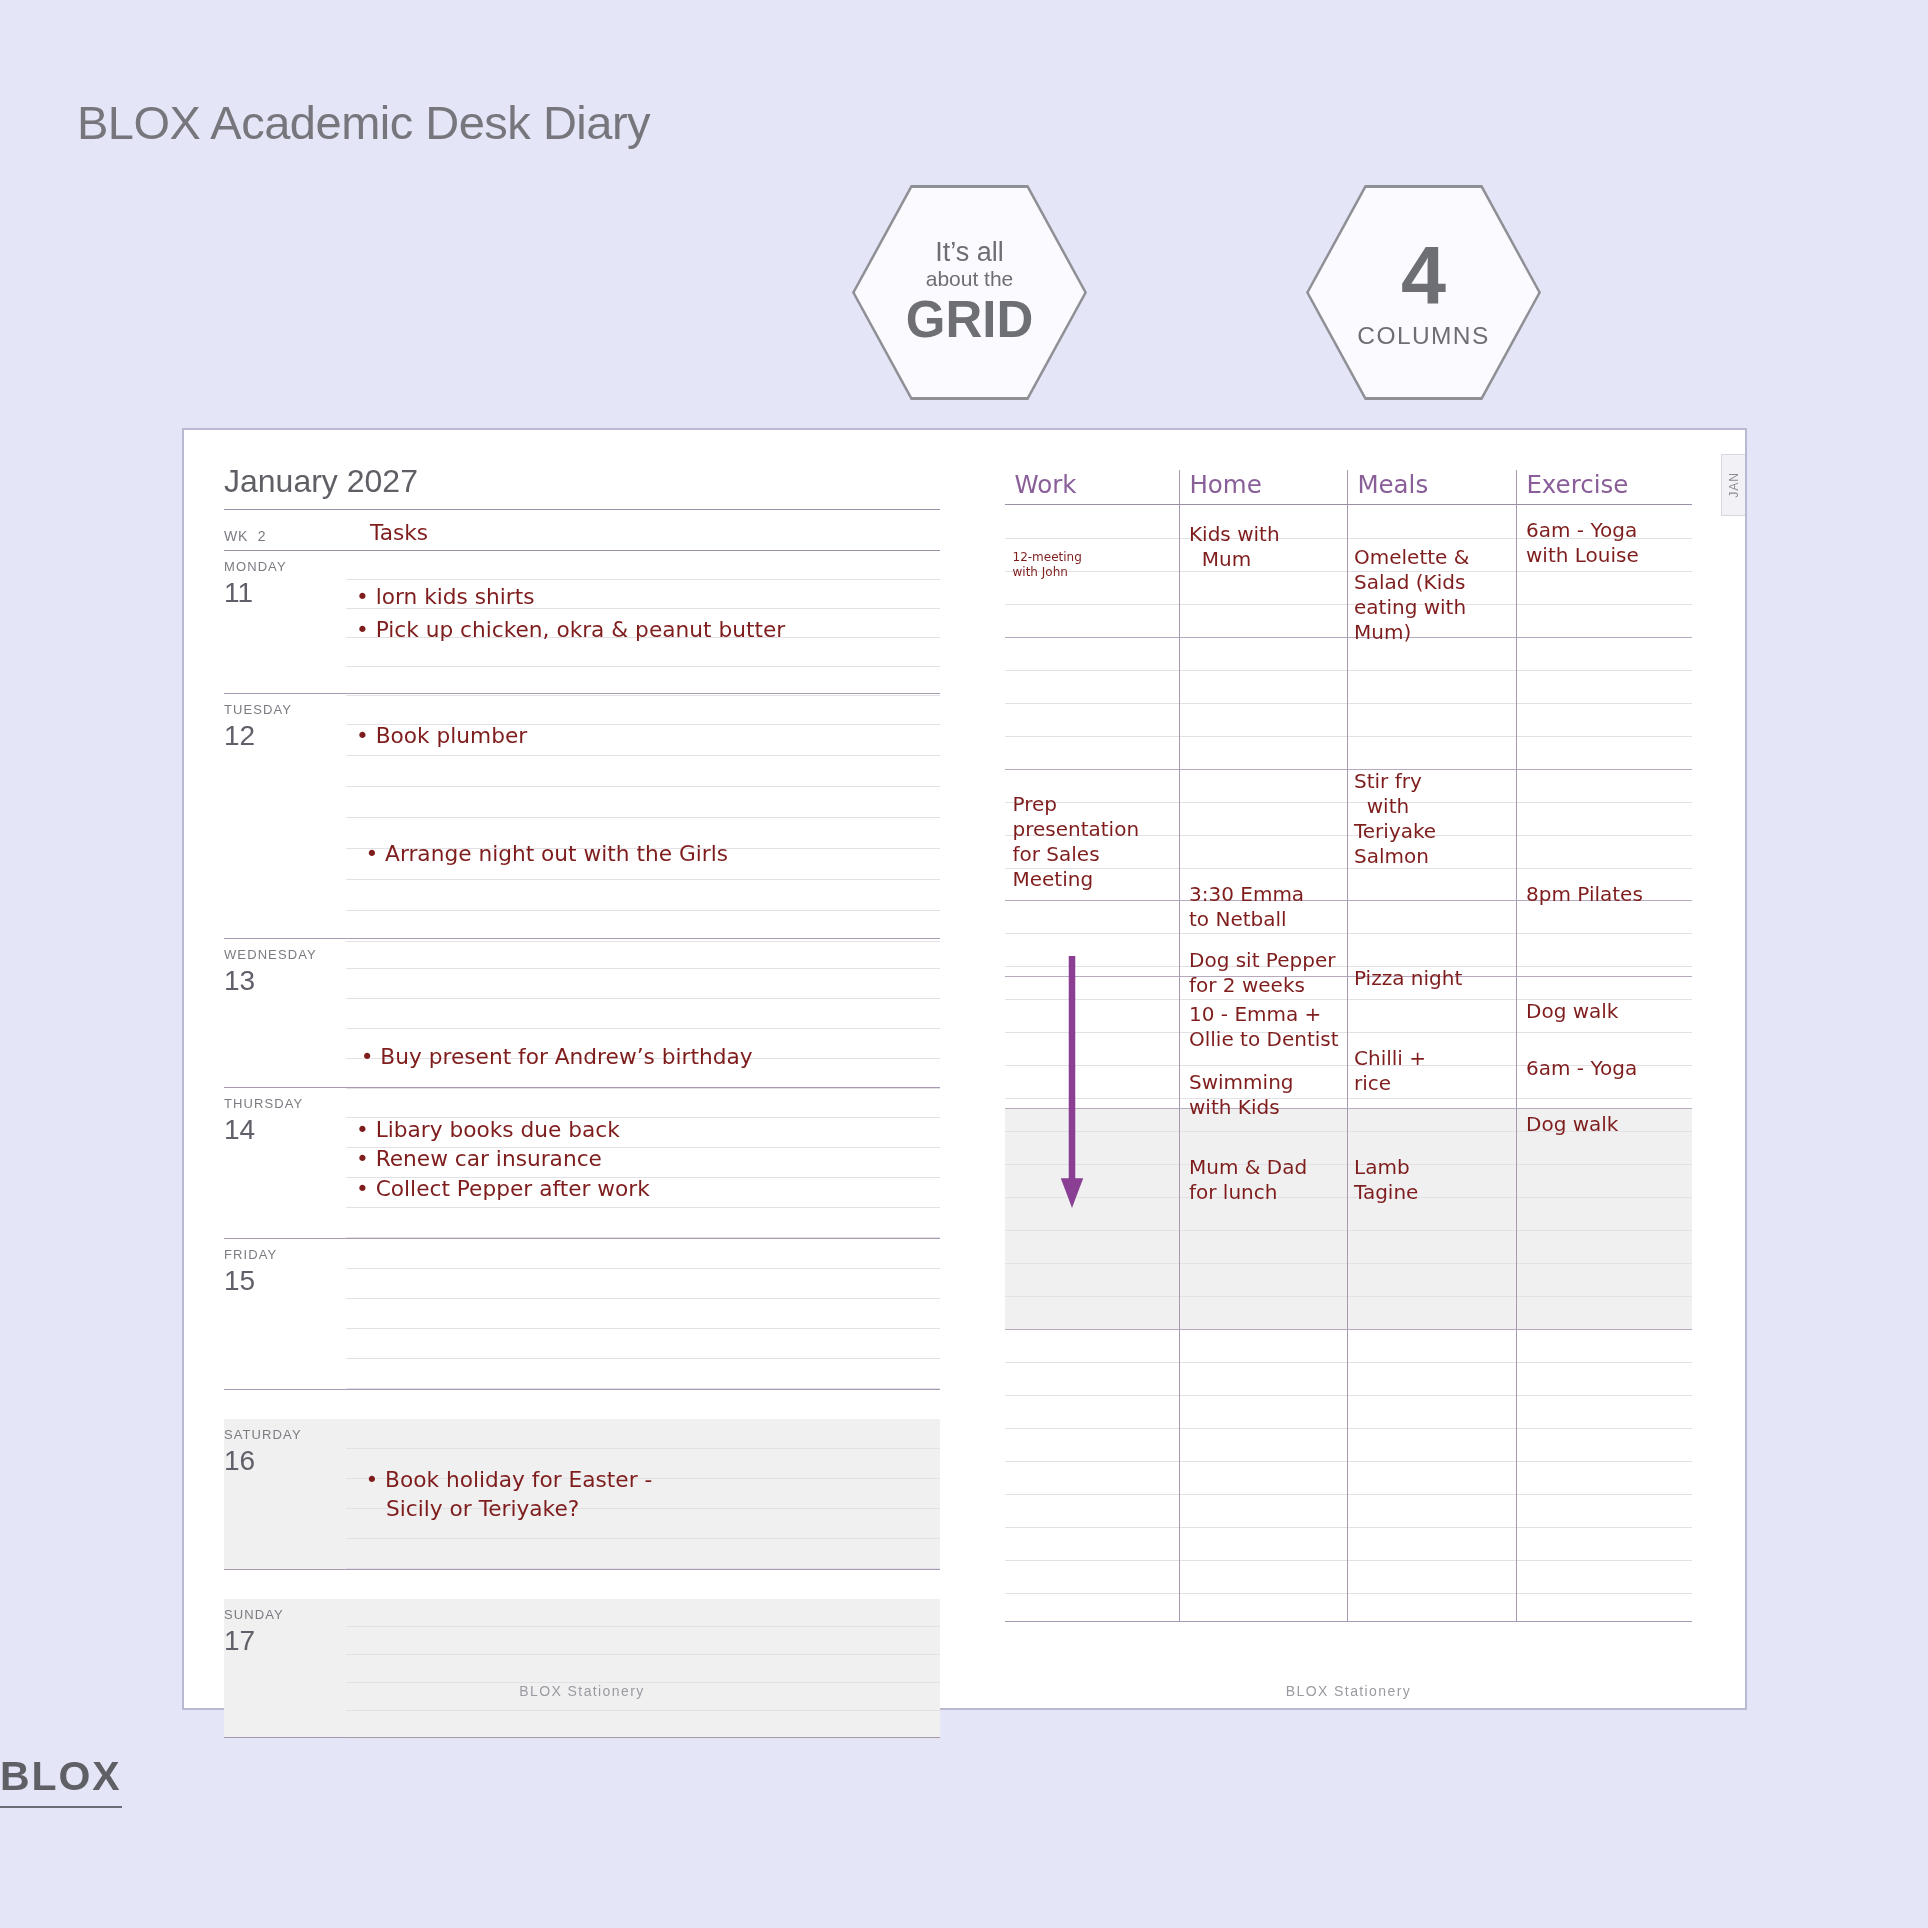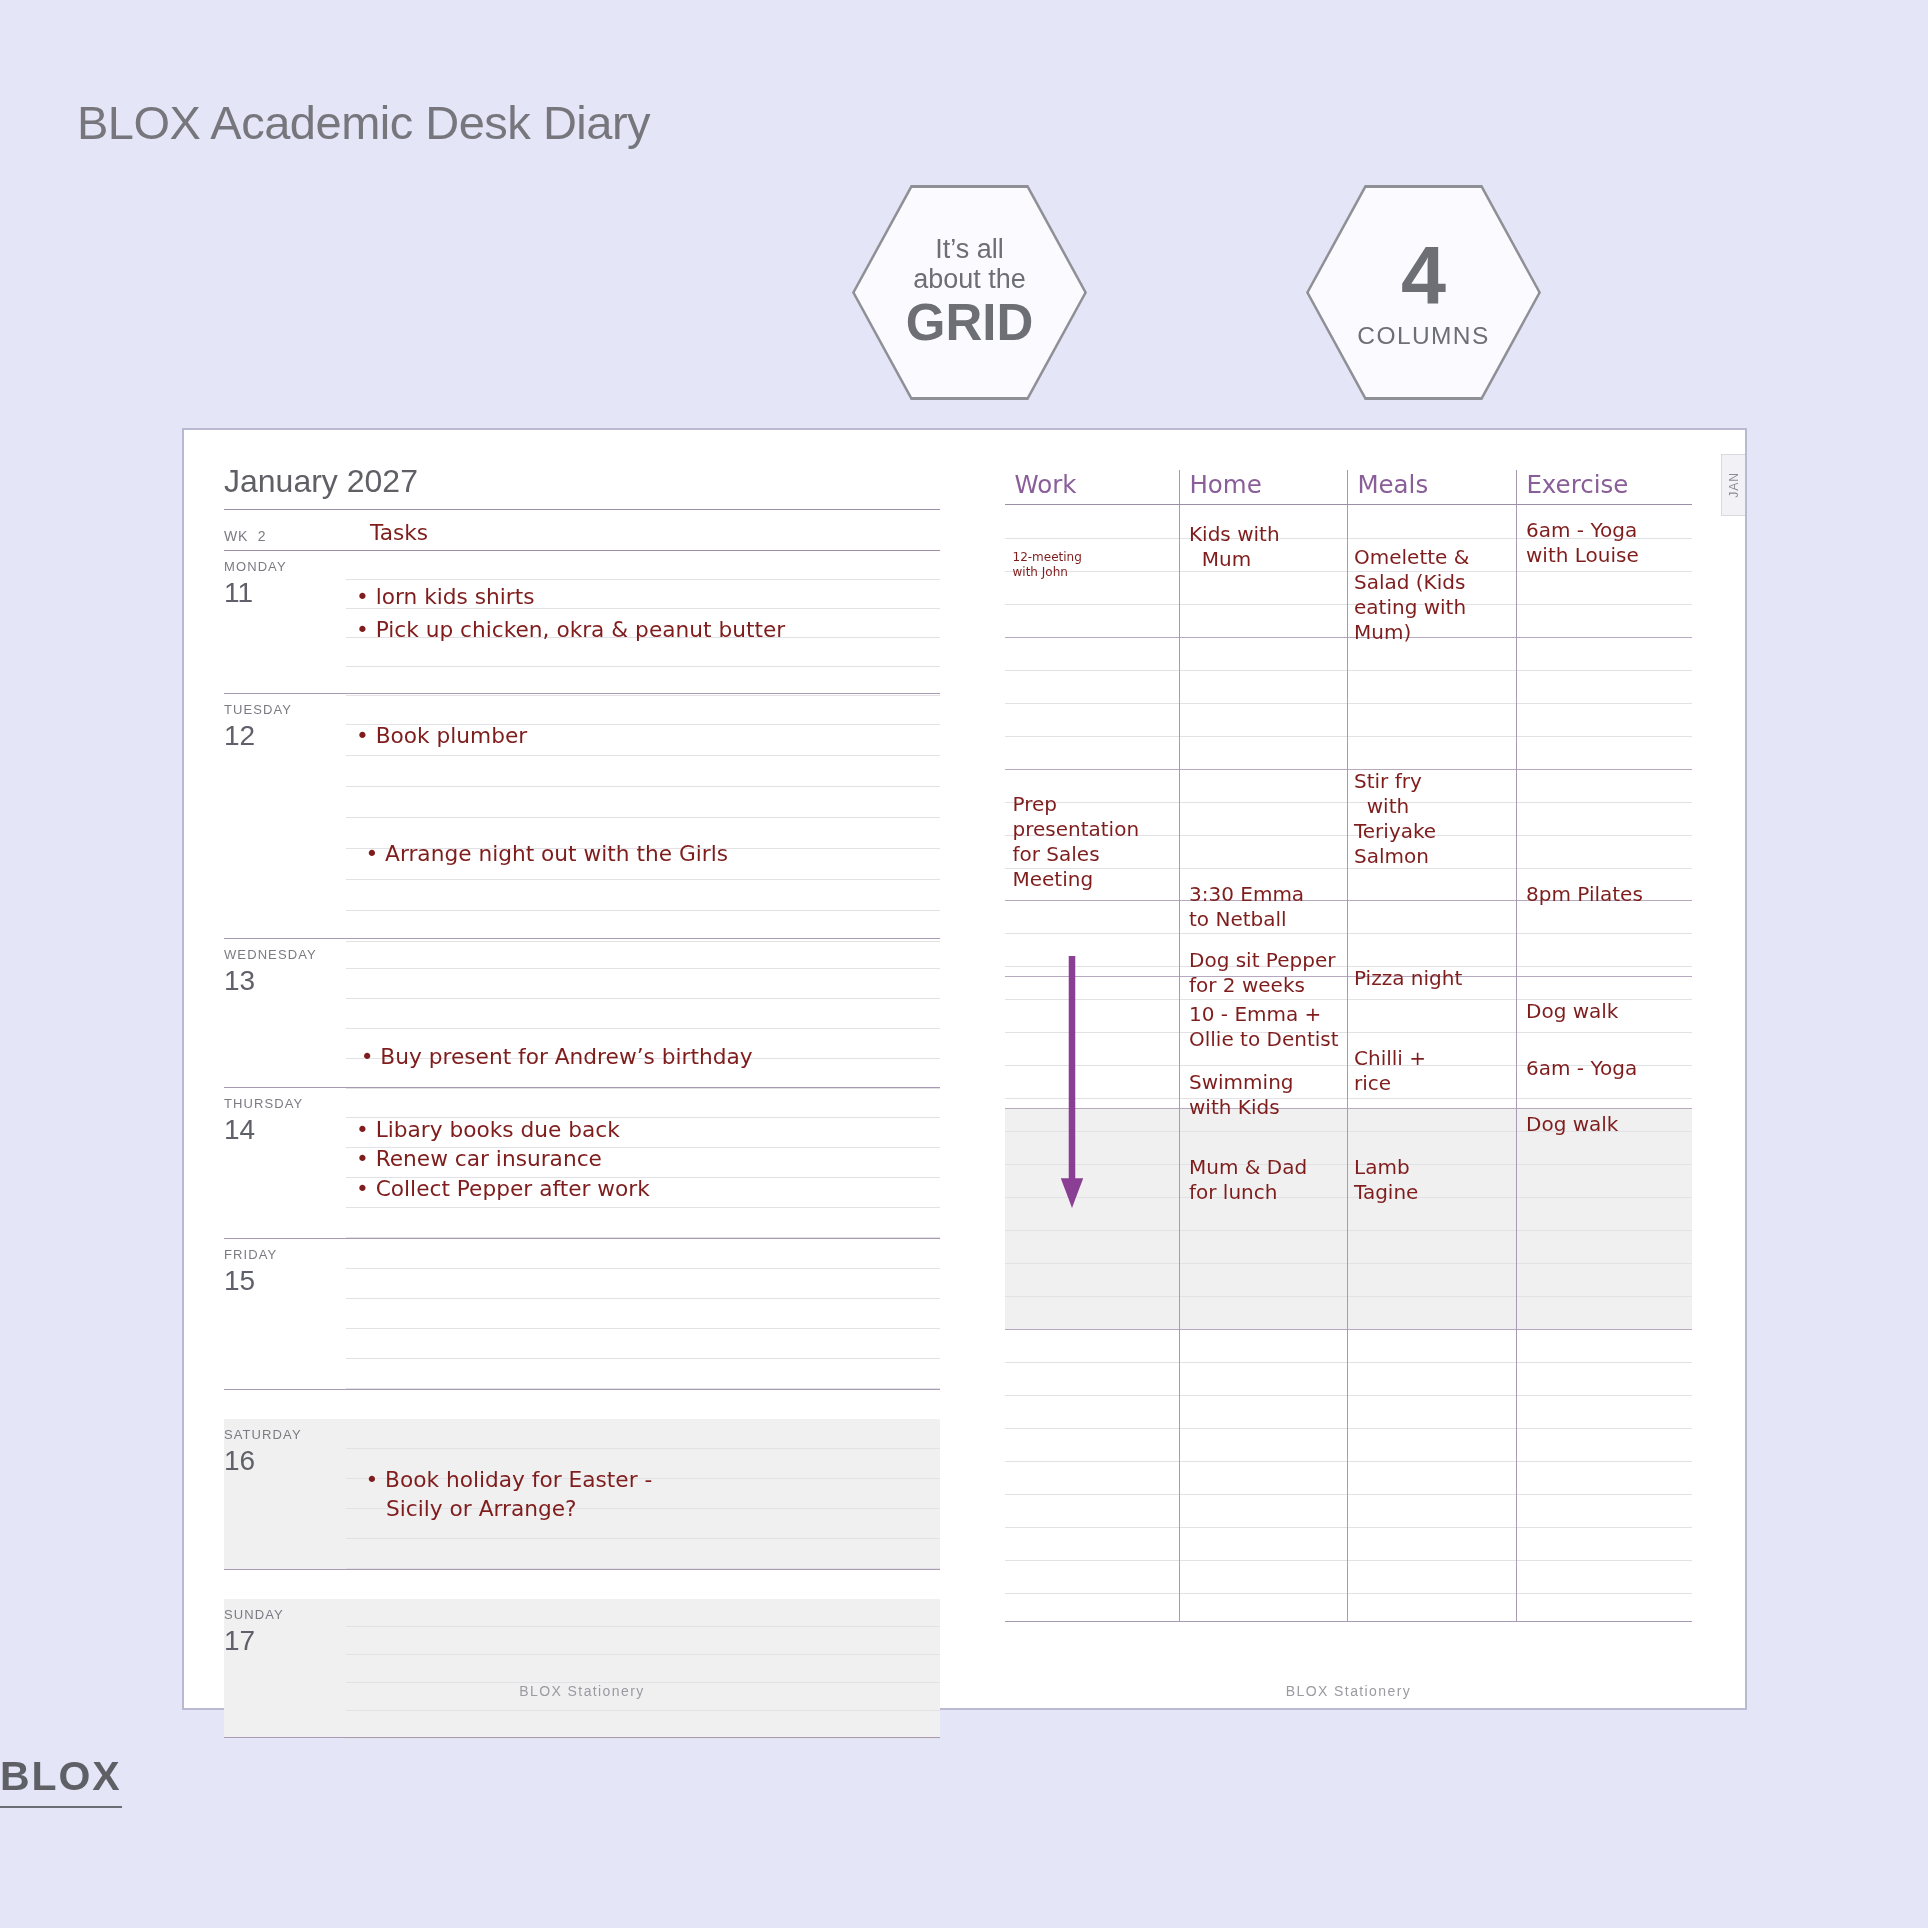--- a/index.html
+++ b/index.html
@@ -50,21 +50,21 @@
     z-index: 1;
   }
   .hex .hextext {
     position: relative;
     z-index: 2;
     color: #6e6e75;
     line-height: 1.12;
   }
   #hex-grid { left: 852px; top: 169px; }
   #hex-grid .l1 { font-size: 27px; }
-  #hex-grid .l2 { font-size: 27px; }
+  #hex-grid .l2 { font-size: 21px; }
   #hex-grid .l3 { font-size: 51px; font-weight: bold; letter-spacing: 0px; }
   #hex-cols { left: 1306px; top: 169px; }
   #hex-cols .num { font-size: 81px; font-weight: bold; line-height: 1; }
   #hex-cols .lbl { font-size: 24.5px; letter-spacing: 1.4px; margin-top: 5.6px; }
 
   
   .diary {
     position: absolute;
     left: 182px;
     top: 428px;
@@ -391,21 +391,21 @@
           <div class="day-num">16</div>
           <div class="rules">
             <div style="height: 30px;"></div>
             <div style="height: 30px;"></div>
             <div style="height: 30px;"></div>
             <div style="height: 30px;"></div>
             <div style="height: 30px;"></div>
           </div>
           <div class="entries">
             <div class="entry hand" style="top: 47px; left: 9.4px;">• Book holiday for Easter -</div>
-            <div class="entry hand" style="top: 76px; left: 9.4px;">   Sicily or Arrange?</div>
+            <div class="entry hand" style="top: 76px; left: 9.4px;">   Sicily or Teriyake?</div>
           </div>
         </div>
         <div class="day-block weekend" style="height: 139px;">
           <div class="day-name">SUNDAY</div>
           <div class="day-num">17</div>
           <div class="rules">
             <div style="height: 28px;"></div>
             <div style="height: 28px;"></div>
             <div style="height: 28px;"></div>
             <div style="height: 28px;"></div>

